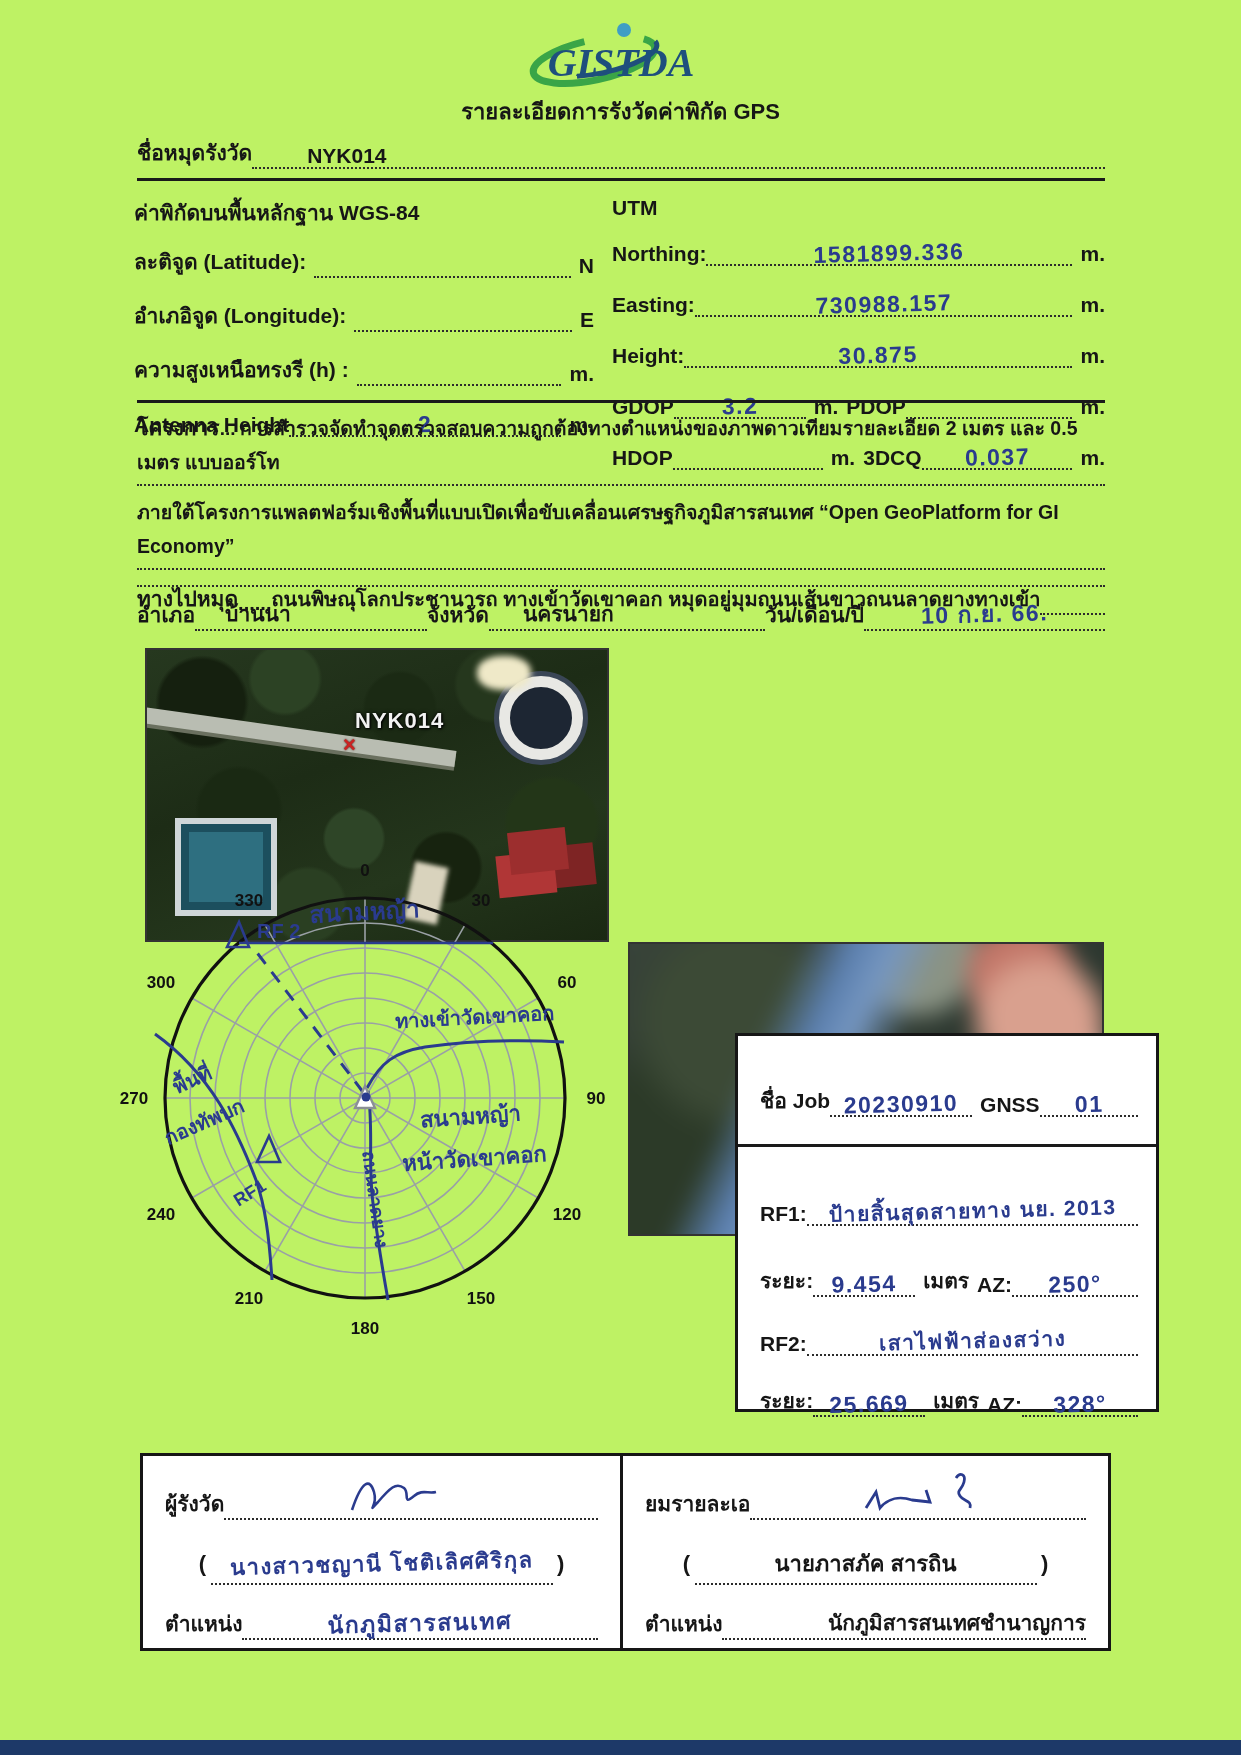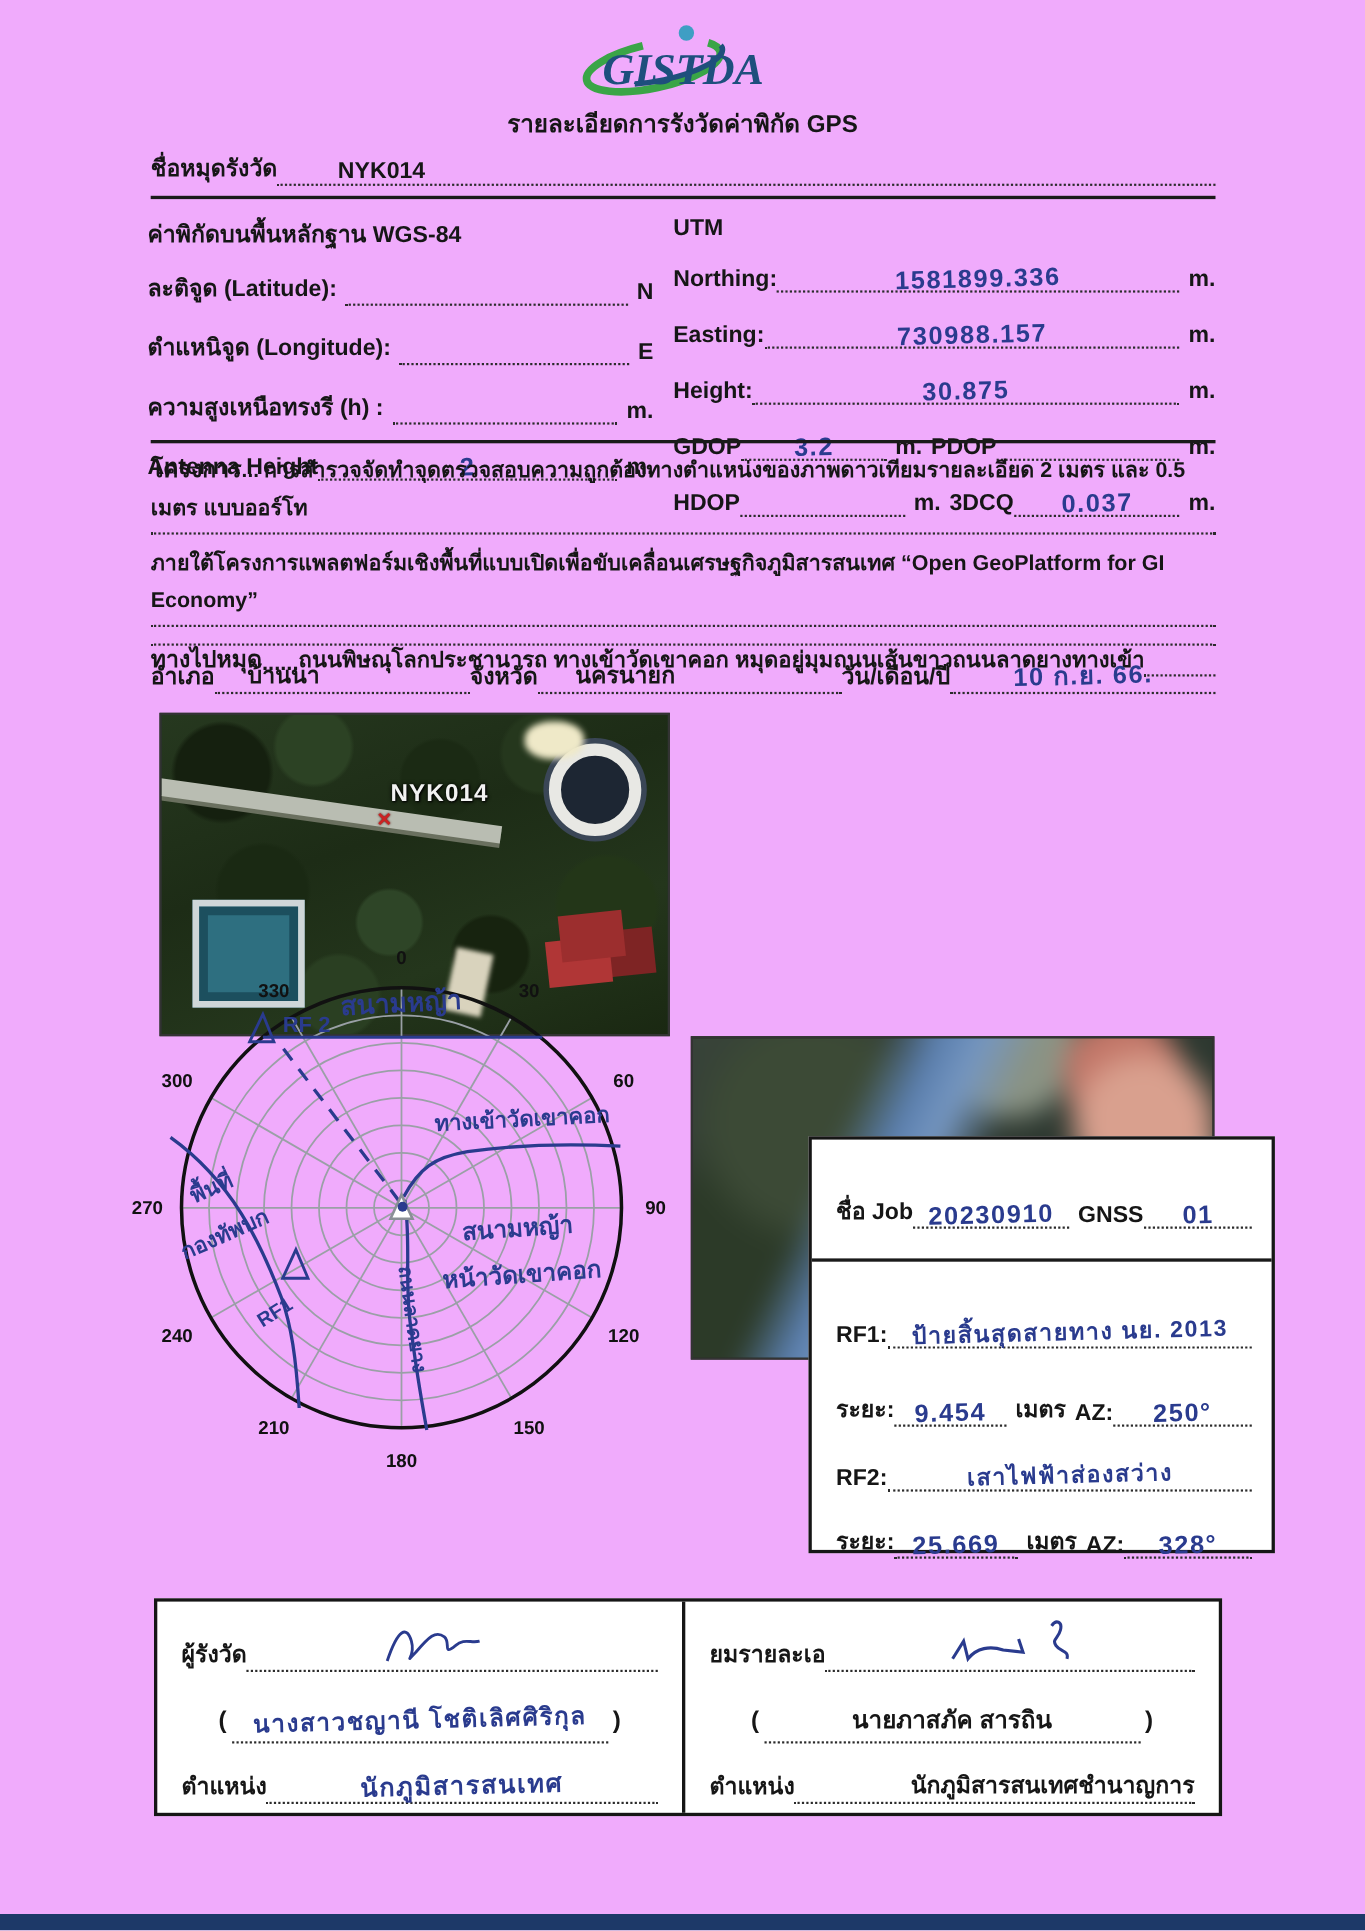--- a/index.html
+++ b/index.html
@@ -1,17 +1,17 @@
 <!DOCTYPE html>
 <html><head>
 <meta charset="utf-8">
 <style>
   html,body{margin:0;padding:0;background:#e8e8e8;}
   #page{
-    position:relative;width:1241px;height:1755px;background:#f0abfc;
+    position:relative;width:1241px;height:1755px;background:#bef264;
     font-family:"Liberation Sans",sans-serif;color:#161616;overflow:hidden;
     margin:0 auto;
   }
   .abs{position:absolute;}
   .b{font-weight:bold;}
   .lbl{font-weight:bold;font-size:21px;white-space:nowrap;}
   .plain{font-size:20px;}
   .hw{color:#2a3b8e;font-weight:bold;font-size:23px;letter-spacing:1.5px;
       transform:rotate(-1.5deg);display:inline-block;white-space:nowrap;}
   .frow{display:flex;align-items:flex-end;margin-bottom:21px;}
@@ -63,21 +63,21 @@
   <div class="abs" style="left:134px;top:196px;width:460px;">
     <div class="lbl" style="margin-bottom:16px;">ค่าพิกัดบนพื้นหลักฐาน WGS-84</div>
     <div class="frow">
       <span class="lbl">ละติจูด (Latitude):</span>
       <span class="gap"></span>
         <span class="fill grow"></span>
       <span class="gap"></span>
         <span class="lbl">N</span>
     </div>
     <div class="frow">
-      <span class="lbl">ตำแหนิจูด (Longitude):</span>
+      <span class="lbl">อำเภอิจูด (Longitude):</span>
       <span class="gap"></span>
         <span class="fill grow"></span>
       <span class="gap"></span>
         <span class="lbl">E</span>
     </div>
     <div class="frow">
       <span class="lbl">ความสูงเหนือทรงรี (h) :</span>
       <span class="gap"></span>
         <span class="fill grow"></span>
       <span class="gap"></span>

